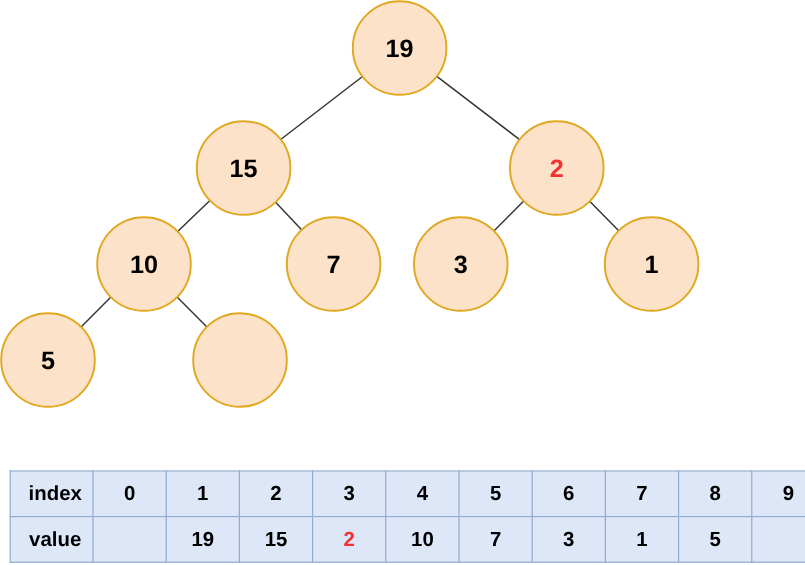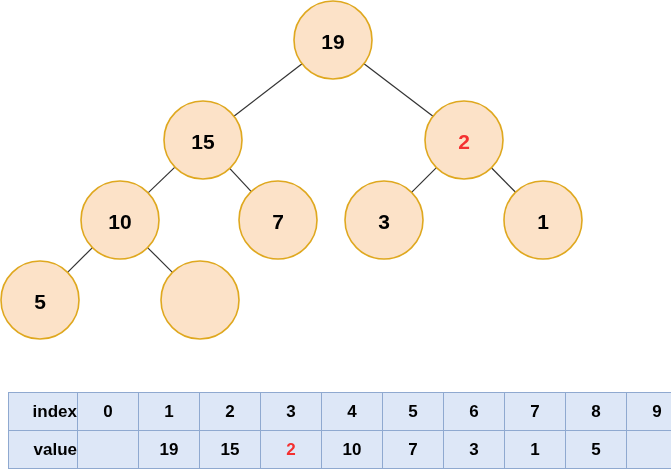--- a/index.html
+++ b/index.html
@@ -58,21 +58,21 @@
     text-align: center;
     vertical-align: middle;
     font-family: "Liberation Sans", sans-serif;
     font-size: 17px;
     font-weight: bold;
     color: #000000;
     padding: 0;
   }
   table.array-table td.rowlabel {
     width: 62px;
-    text-align: right;
+    text-align: center;
     padding-left: 6px;
   }
   table.array-table td.cell {
     width: 60px;
   }
   table.array-table td.highlight {
     color: #f43030;
   }
 </style>
 </head>

